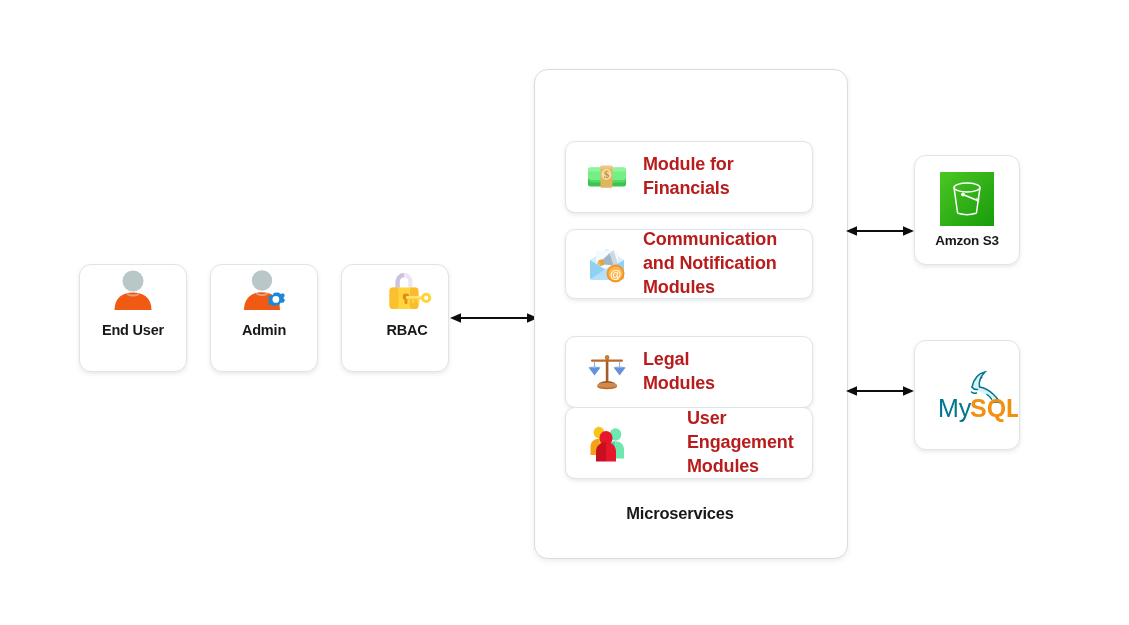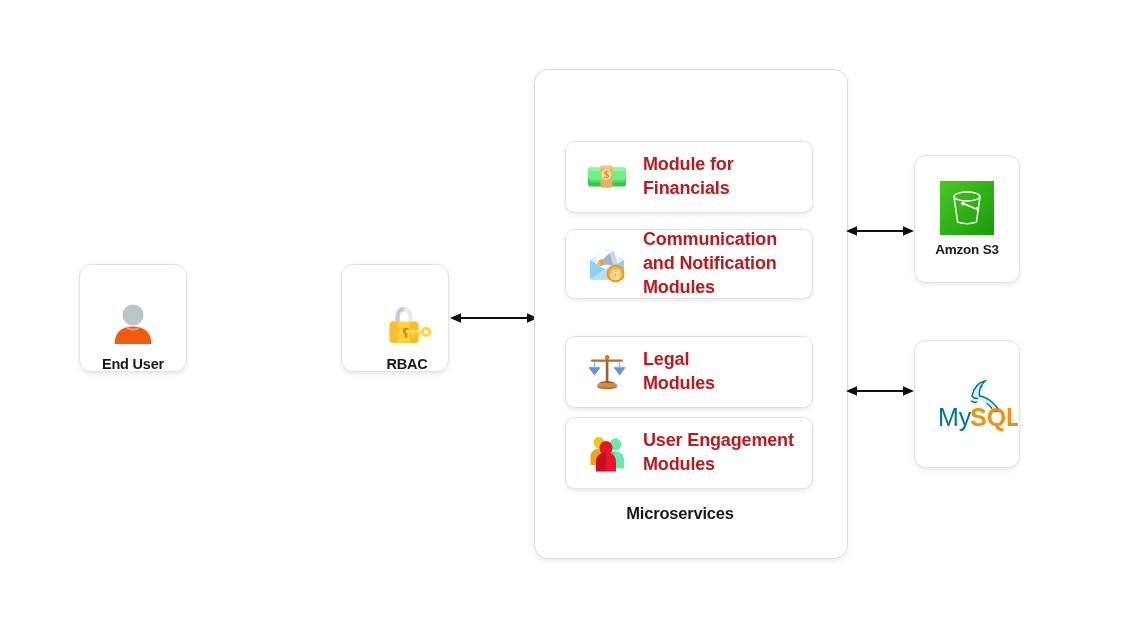--- a/index.html
+++ b/index.html
@@ -29,21 +29,21 @@
     box-sizing: border-box;
   }
 
   
   .actor-card {
     width: 108px;
     height: 108px;
     display: flex;
     flex-direction: column;
     align-items: center;
-    justify-content: flex-end;
+    justify-content: flex-start;
   }
   .actor-icon {
     width: 52px;
     height: 52px;
     display: block;
     margin-bottom: 2px;
   }
   .actor-label {
     font-size: 14.5px;
     font-weight: bold;
@@ -101,21 +101,21 @@
     color: #b91c1c;
     line-height: 1.32;
     letter-spacing: -0.15px;
     white-space: pre-line;
   }
 
   
   .service-card {
     position: absolute;
     width: 106px;
-    height: 128px;
+    height: 110px;
     display: flex;
     flex-direction: column;
     align-items: center;
     justify-content: center;
   }
   .service-label {
     font-size: 13.5px;
     font-weight: bold;
     color: #17181a;
     letter-spacing: -0.2px;
@@ -134,20 +134,32 @@
 
   <div class="card actor-card" style="left:79px; top:264px;">
     <svg class="actor-icon" viewBox="0 0 52 52">
       <circle cx="26" cy="16" r="10.5" fill="#b9c7c9"></circle>
       <path d="M7.5 45 C7.5 32.5 16 27.5 26 27.5 C36 27.5 44.5 32.5 44.5 45 Z" fill="#f05a13"></path>
       <path d="M20 27.9 q6 3.2 12 0 l0 2.1 q-6 3.2 -12 0 Z" fill="#d9d9d9" opacity="0.55"></path>
     </svg>
     <div class="actor-label">End User</div>
   </div>
 
+  <div class="card actor-card" style="left:210px; top:264px;">
+    <svg class="actor-icon" viewBox="0 0 52 52">
+      <circle cx="24" cy="15.5" r="10.2" fill="#b9c7c9"></circle>
+      <path d="M6 45 C6 32.5 14.5 27.3 24 27.3 C33.5 27.3 42 32.5 42 45 Z" fill="#f05a13"></path>
+      <path d="M18.2 27.6 q5.8 3.1 11.6 0 l0 2 q-5.8 3.1 -11.6 0 Z" fill="#d9d9d9" opacity="0.55"></path>
+      <g transform="translate(38.5,37) scale(1.05)">
+        <path d="M0,-9.2 L2.4,-8.2 L4.8,-9.6 L6.6,-7.4 L5.6,-5 L7.6,-3.2 L6.6,-0.6 L4,0 L3,2.6 L0.3,2.8 L-1.6,4.8 L-4,3.6 L-6.4,4.4 L-7.8,2.2 L-7,-0.4 L-8.8,-2.4 L-7.6,-4.8 L-5,-5.6 L-4.2,-8.2 Z" fill="#1e88d8" transform="rotate(12)"></path>
+        <circle cx="-0.6" cy="-2.4" r="3.2" fill="#ffffff"></circle>
+      </g>
+    </svg>
+    <div class="actor-label">Admin</div>
+  </div>
 
   <div class="card actor-card" style="left:341px; top:264px;padding-left:24px;">
     <svg class="actor-icon" viewBox="0 0 52 52">
       <path d="M14.5 23 v-6.5 a8.5 8.5 0 0 1 17 0 V23 h-4.2 v-6.5 a4.3 4.3 0 0 0 -8.6 0 V23 Z" fill="#ede4f5"></path>
       <path d="M14.5 23 v-6.5 a8.5 8.5 0 0 1 8.5 -8.5 v4.2 a4.3 4.3 0 0 0 -4.3 4.3 V23 Z" fill="#cfc2de"></path>
       <rect x="8.5" y="22.5" width="29" height="21.5" rx="3.4" fill="#ffd43d"></rect>
       <rect x="8.5" y="22.5" width="9" height="21.5" rx="3.4" fill="#fbc02d"></rect>
       <rect x="29" y="22.5" width="8.5" height="21.5" rx="3.4" fill="#f5a623" opacity="0.55"></rect>
       <circle cx="25" cy="31.8" r="3.3" fill="#e08c16"></circle>
       <rect x="23.6" y="31.5" width="2.8" height="7.5" rx="1.2" fill="#e08c16"></rect>
@@ -221,21 +233,21 @@
       <path d="M3.5 17.5 h12 l-6 8 Z" fill="#4a7fd4" opacity="0.85"></path>
       <line x1="34.6" y1="11" x2="34.6" y2="17" stroke="#7aa8d6" stroke-width="0.9"></line>
       <line x1="34.6" y1="17" x2="29.6" y2="17.5" stroke="#7aa8d6" stroke-width="0.8"></line>
       <line x1="34.6" y1="17" x2="39.6" y2="17.5" stroke="#7aa8d6" stroke-width="0.8"></line>
       <path d="M28.6 17.5 h12 l-6 8 Z" fill="#4a7fd4" opacity="0.85"></path>
     </svg>
     <div class="module-label">Legal
 Modules</div>
   </div>
 
-  <div class="card module-card" style="top:417px;">
+  <div class="card module-card" style="top:407px;gap:44px;">
     <svg class="module-icon" viewBox="0 0 44 44">
 
       <ellipse cx="14" cy="11.5" rx="5.4" ry="5.8" fill="#f5c518"></ellipse>
       <path d="M5.5 34 v-8.5 c0 -5 3.8 -7.8 8.5 -7.8 v16.3 Z" fill="#f5a118"></path>
       <path d="M14 17.7 c4.7 0 8.5 2.8 8.5 7.8 V34 H14 Z" fill="#f5c518"></path>
 
       <ellipse cx="30.5" cy="13.5" rx="5.8" ry="6.2" fill="#6fe8b0"></ellipse>
       <path d="M22 37.5 v-9 c0 -5.3 4 -8.3 8.5 -8.3 v17.3 Z" fill="#4fd39a"></path>
       <path d="M30.5 20.2 c4.5 0 8.5 3 8.5 8.3 v9 H30.5 Z" fill="#6fe8b0"></path>
 

